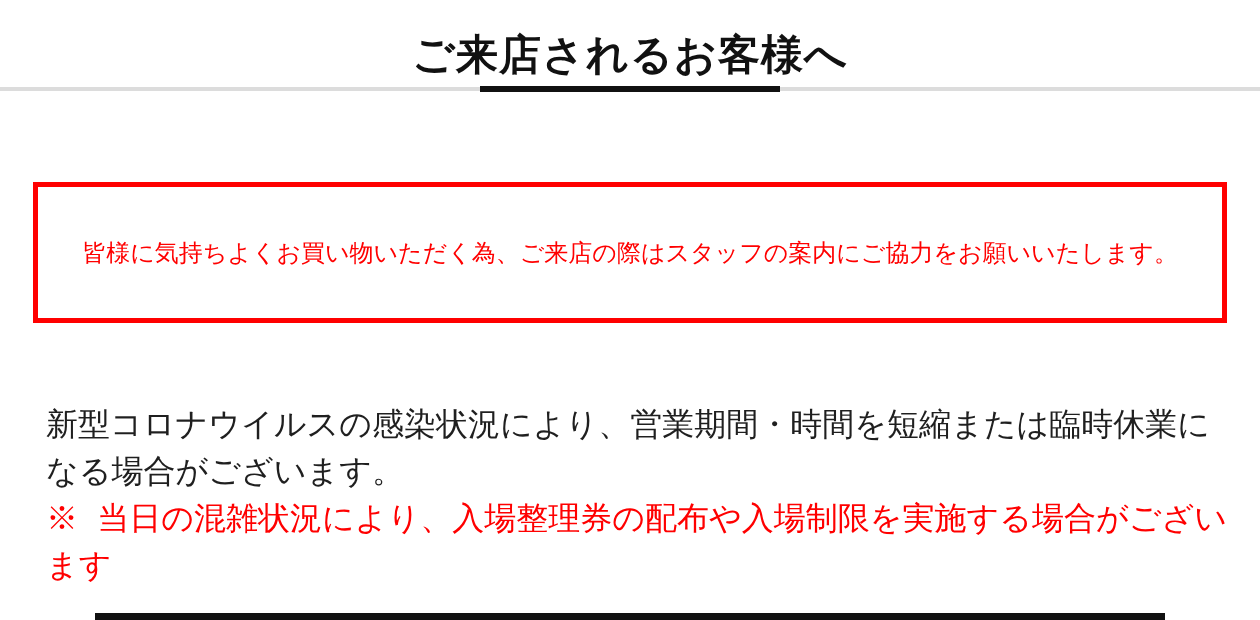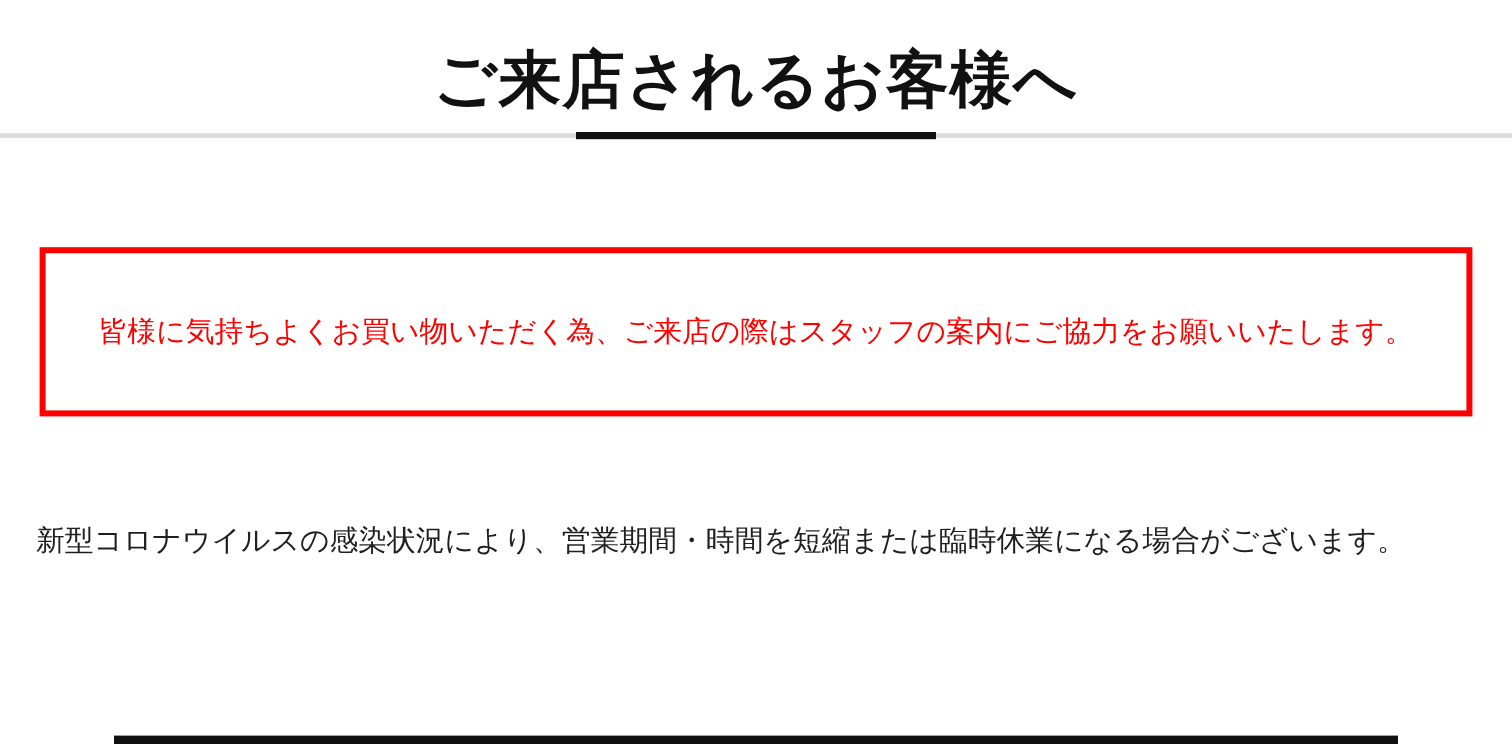--- a/index.html
+++ b/index.html
@@ -18,22 +18,22 @@
   }
 
   
   .page-header {
     position: relative;
     text-align: center;
     padding: 32px 0 9px 0;
     border-bottom: 4px solid #dcdcdc;
   }
   .page-title {
-    margin: 12px;
-    font-size: 52px;
+    margin: 0;
+    font-size: 42px;
     line-height: 46px;
     font-weight: bold;
     color: #111111;
     letter-spacing: 1px;
   }
   .header-accent {
     position: absolute;
     left: 50%;
     bottom: -5px;
     transform: translateX(-50%);
@@ -54,23 +54,24 @@
     padding: 12px 40px;
   }
   .notice-box-text {
     color: #ff0000;
     font-size: 24px;
     line-height: 32px;
   }
 
   
   .body-text {
-    margin: 80px 30px 0 30px;
-    font-size: 24px;
+    margin: 80px 30px 0 46px;
+    font-size: 32px;
     line-height: 47px;
+    font-family: Liberation Mono, monospace;
   }
   .body-text p {
     margin: 0;
     color: #1f1f1f;
   }
   .body-text p.caution {
     color: #ff0000;
   }
 
   
@@ -91,15 +92,16 @@
   <h1 class="page-title">ご来店されるお客様へ</h1>
   <span class="header-accent"></span>
 </header>
 
 <section class="notice-box">
   <p class="notice-box-text">皆様に気持ちよくお買い物いただく為、ご来店の際はスタッフの案内にご協力をお願いいたします。</p>
 </section>
 
 <section class="body-text">
   <p>新型コロナウイルスの感染状況により、営業期間・時間を短縮または臨時休業になる場合がございます。</p>
+  <p class="caution">※ 当日の混雑状況により、入場整理券の配布や入場制限を実施する場合がございます</p>
 </section>
 
 <div class="bottom-section-edge"></div>
 
 </body></html>

